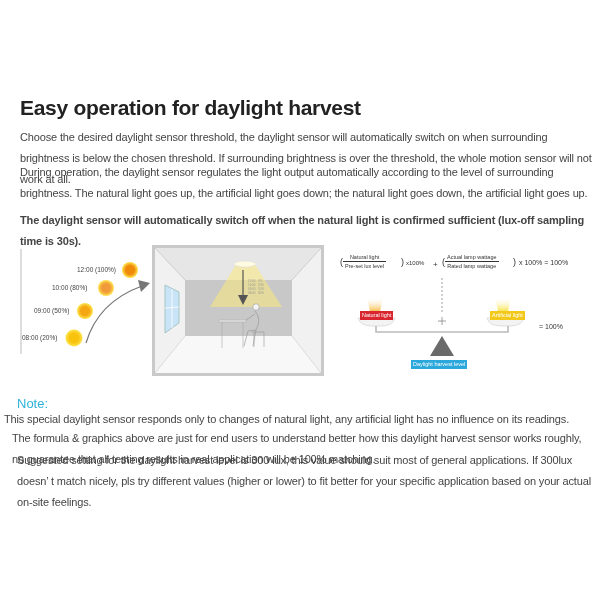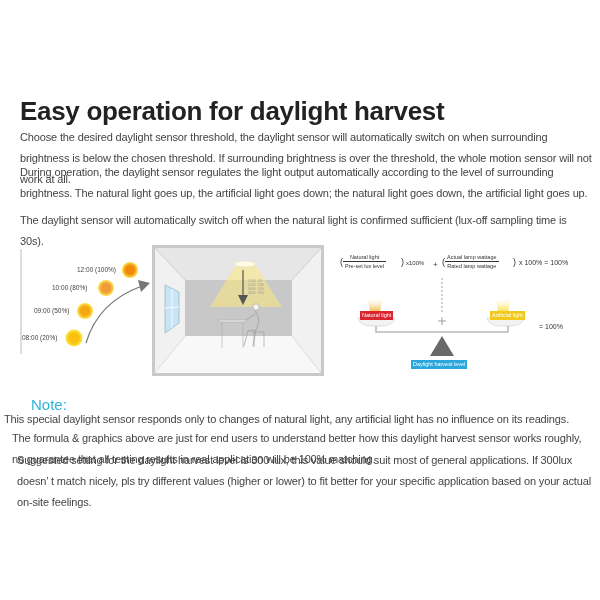--- a/index.html
+++ b/index.html
@@ -1,25 +1,25 @@
 <!DOCTYPE html>
 <html><head>
   <meta charset="utf-8">
   <style>
     html, body { margin: 0; padding: 0; background: #ffffff; }
     body { width: 600px; height: 600px; position: relative; overflow: hidden;
            font-family: "Liberation Sans", sans-serif; color: #3a3a3a; }
     .title { position: absolute; left: 20px; top: 96px; margin: 0;
-             font-size: 26px; font-weight: bold; color: #222; letter-spacing: -0.3px; }
+             font-size: 21px; font-weight: bold; color: #222; letter-spacing: -0.3px; }
     .para { position: absolute; left: 20px; width: 572px; margin: 0;
             font-size: 11px; line-height: 21px; color: #444; letter-spacing: -0.15px; }
     #p1 { top: 127px; }
     #p2 { top: 162px; }
-    #p3 { top: 210px; }
-    .note-label { position: absolute; left: 31px; top: 396px; font-size: 15px; color: #2fb3d9; }
+    #p3 { top: 210px; font-weight: bold; }
+    .note-label { position: absolute; left: 17px; top: 396px; font-size: 13px; color: #2fb3d9; }
     #n1 { left: 4px; top: 409px; width: 583px; }
     #n2 { left: 12px; top: 428px; width: 583px; }
     #n3 { left: 17px; top: 450px; width: 575px; }
 
     .fig { position: absolute; }
     .small-label { position: absolute; font-size: 6.5px; color: #444; white-space: nowrap; }
     .pill { position: absolute; font-size: 5.5px; color: #fff; padding: 1px 2px; white-space: nowrap; line-height: 7px; }
     .fx { position: absolute; font-size: 6px; color: #333; white-space: nowrap; }
     .frac { position: absolute; font-size: 5.5px; color: #333; text-align: center; white-space: nowrap; }
     .frac .num { display: block; border-bottom: 0.8px solid #333; padding: 0 2px 1px; }

